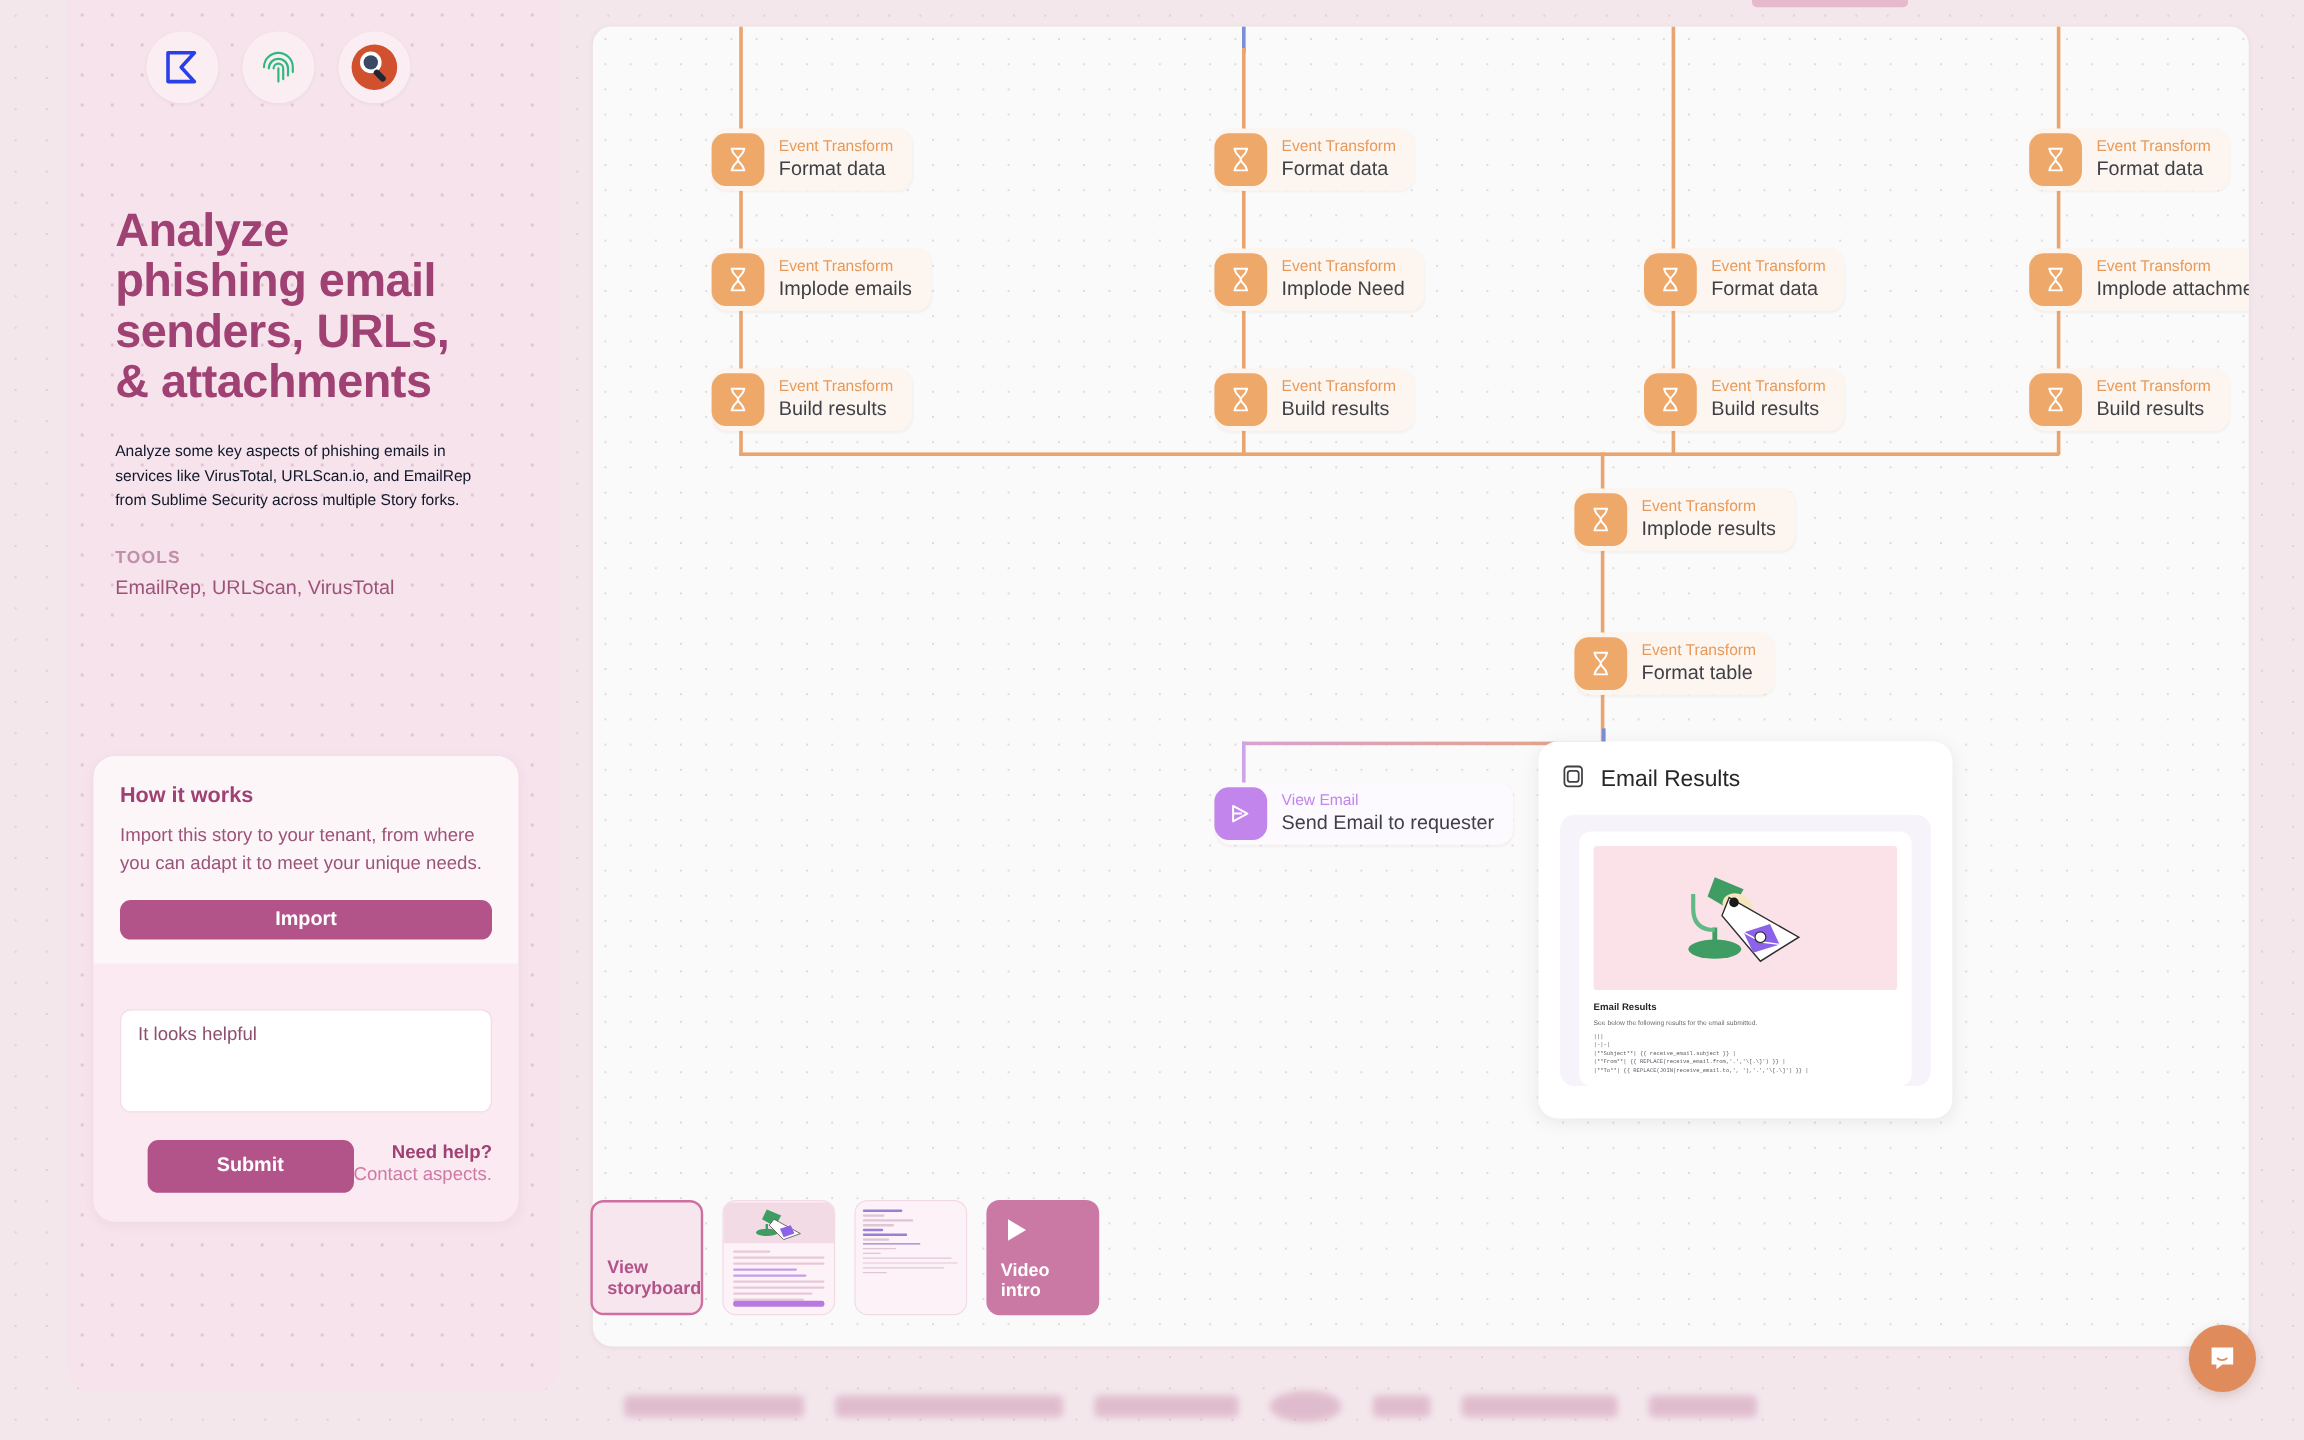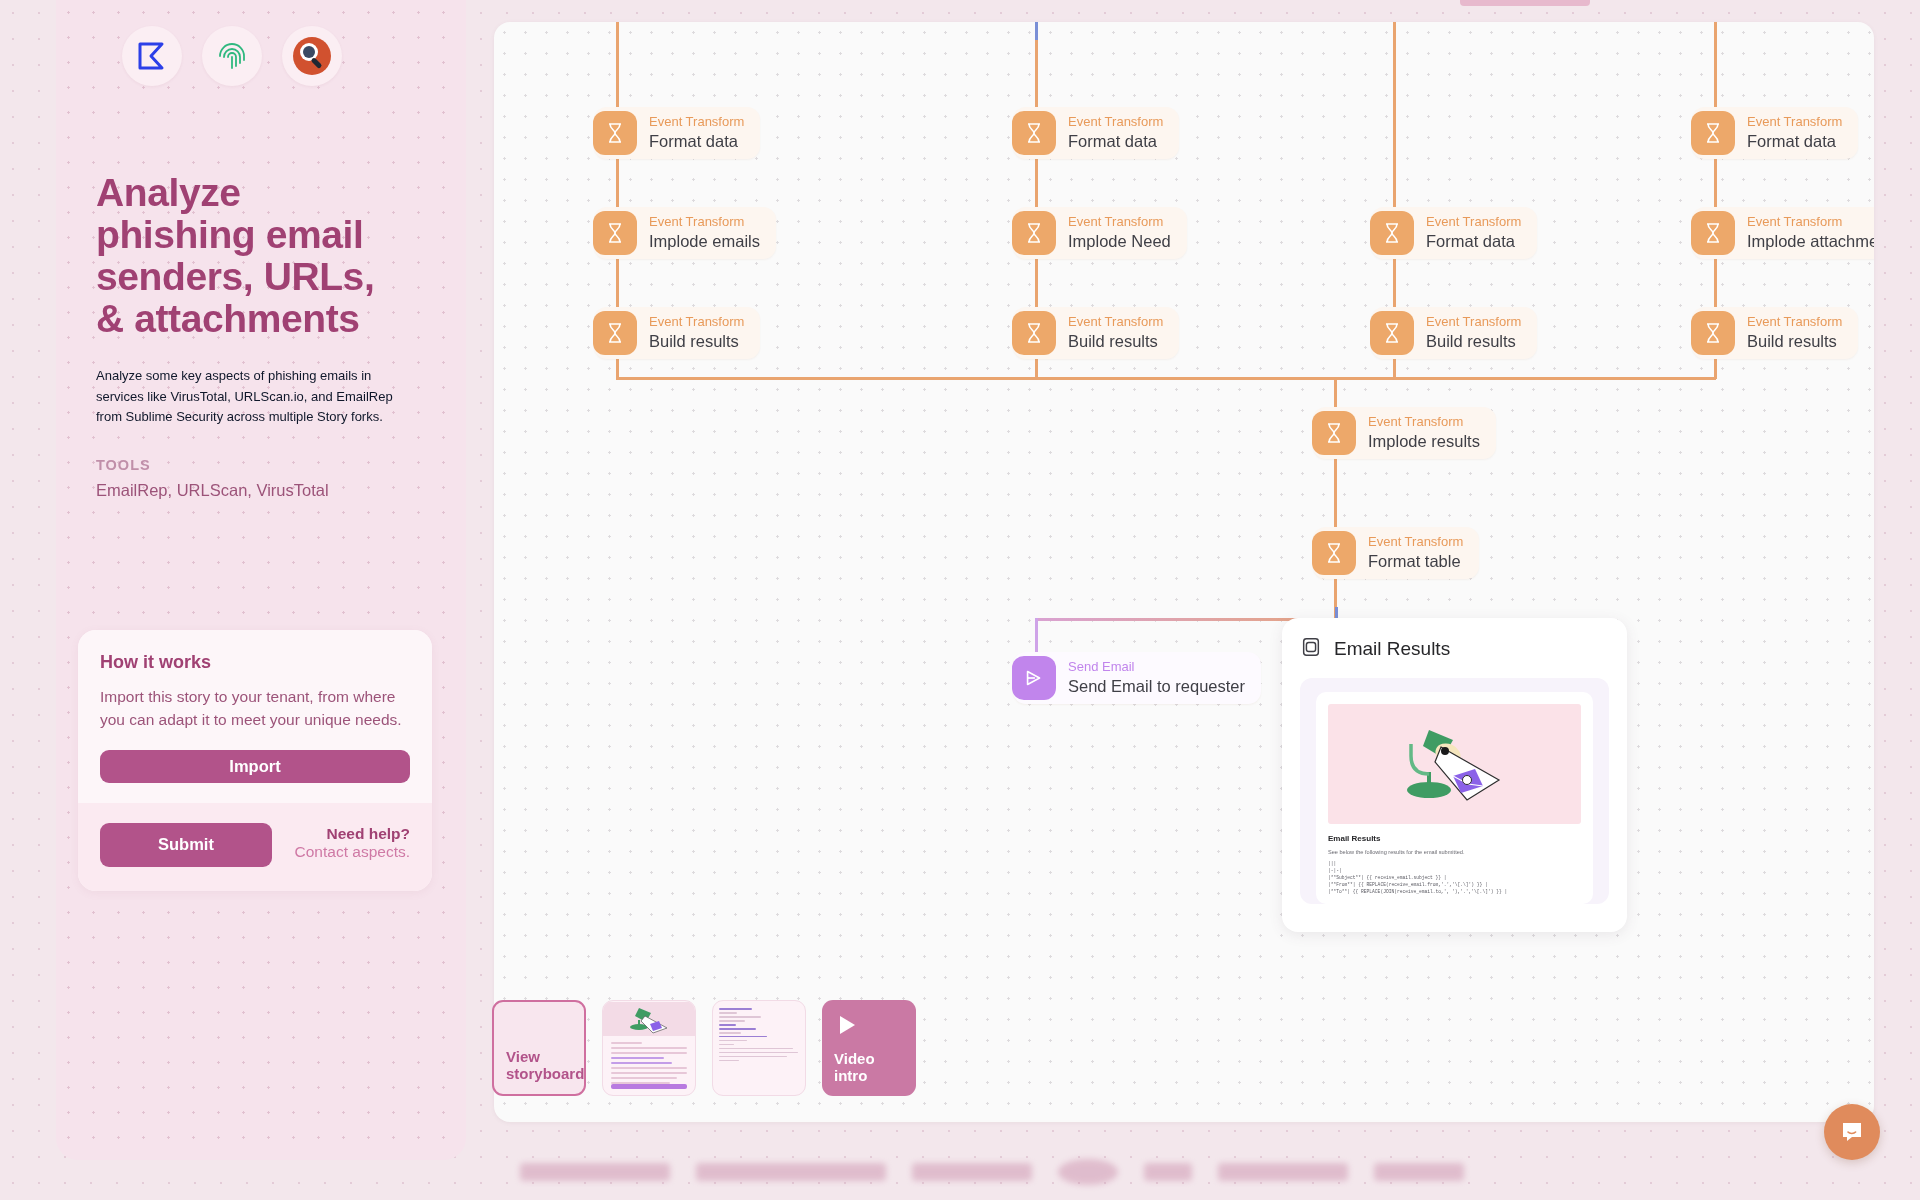--- a/index.html
+++ b/index.html
@@ -78,21 +78,21 @@
   .hiw-feedback { background:#fbeaf1; padding: 20px 22px 24px 22px; }
   .fb-row { display:flex; align-items:flex-start; justify-content:space-between; }
   .fb-thanks { font-size:16px; line-height:1.4; color:#8e4e6d; max-width:190px; }
   .fb-icons { display:flex; gap:22px; padding-top:4px; }
   .fb-icon { cursor:pointer; }
   .fb-textarea {
     margin-top:18px; width:100%; height:86px; border-radius:9px;
     border:1px solid #f1dde6; background:#fff; padding:12px 14px;
     font-size:15.5px; color:#8e4e6d; resize:none; font-family: inherit;
   }
-  .fb-bottom { display:flex; align-items:flex-start; justify-content:space-between; }
+  .fb-bottom { margin-top:18px; display:flex; align-items:flex-start; justify-content:flex-end; }
   .btn-submit {
     width:172px; height:44px; border:none; border-radius:9px;
     background:#b2538a; color:#fff; font-size:16.5px; font-weight:700; cursor:pointer;
     font-family: inherit;
   }
   .help-block { text-align:right; padding-top:2px; }
   .help-title { font-size:15.5px; font-weight:700; color:#a04173; }
   .help-link { font-size:15.5px; color:#cf79a5; cursor:pointer; }
 
   
@@ -244,20 +244,21 @@
 
   <div class="hiw-card">
     <div class="hiw-top">
       <div class="hiw-title">How it works</div>
       <div class="hiw-body">Import this story to your tenant, from where you can adapt it to meet your unique needs.</div>
       <button class="btn-primary">Import</button>
     </div>
 
     <div class="hiw-feedback">
 
+      <textarea class="fb-textarea" placeholder="Tell us more" style="">It looks helpful</textarea>
 
       <div class="fb-bottom">
         <button class="btn-submit">Submit</button>
         <div class="help-block">
           <div class="help-title">Need help?</div>
           <div class="help-link">Contact aspects.</div>
         </div>
       </div>
     </div>
   </div>
@@ -441,21 +442,21 @@
           </div>
         </div>
         <div class="node purple" style="left: 519px; top: 630px;">
           <div class="badge">
             <svg width="22" height="22" viewBox="0 0 24 24" fill="none" stroke="#fff" stroke-width="1.8" stroke-linejoin="round">
               <path d="M5 5l13 7-13 7z"></path>
               <path d="M5 12h8"></path>
             </svg>
           </div>
           <div class="labels">
-            <div class="kind">Send Email</div>
+            <div class="kind">View Email</div>
             <div class="title">Send Email to requester</div>
           </div>
         </div>
       </div>
 
     <div style="position:absolute; left:0; top:0; width:100%; height:100%; pointer-events:none;"></div>
   </div>
 
   <div class="results-card">
     <div class="rc-head">

